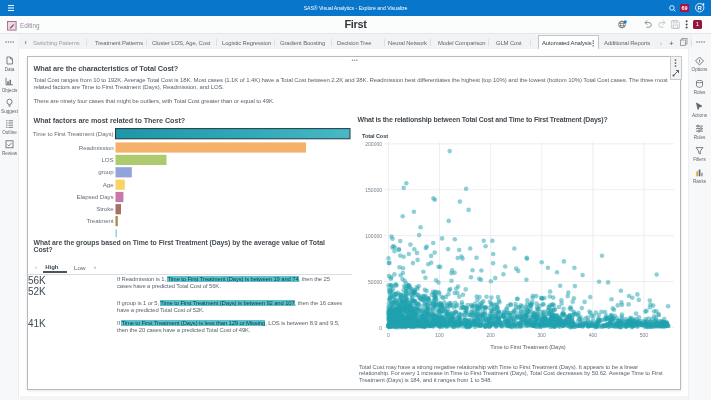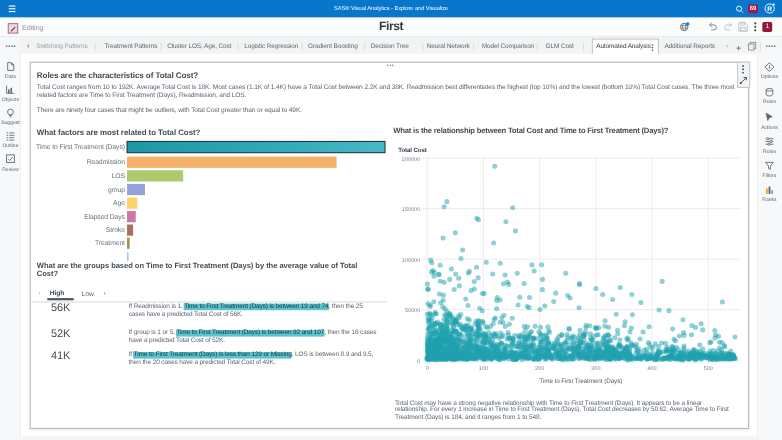--- a/index.html
+++ b/index.html
@@ -31,21 +31,21 @@
 #q1{left:33.5px;top:64.3px;font-size:7.4px;letter-spacing:-.12px}
 #p1{left:33.5px;top:77.2px}
 #p2{left:33.5px;top:97.8px}
 #q2{left:33.5px;top:115.5px}
 #q3{left:33.5px;top:239.3px;font-size:6.9px;line-height:7px;letter-spacing:-.05px;white-space:nowrap}
 #q4{left:357.5px;top:115.8px;font-size:7px;letter-spacing:-.2px}
 
 
 #hiun{left:42.5px;top:271.1px;width:24.5px;height:1.8px;background:#4c545b}
 #rulesep{left:28px;top:273.6px;width:324px;height:1px;background:#dadcde}
-.rval{font-size:10px;color:#3f4a52;width:54px;text-align:center;font-weight:400;letter-spacing:-.1px}
+.rval{font-size:10px;color:#3f4a52;width:54px;text-align:left;font-weight:400;letter-spacing:-.1px}
 .rtxt{font-size:5.9px;color:#5b6570;line-height:7.4px;letter-spacing:-.12px;white-space:nowrap}
 
 #stext{left:359px;top:363.5px;font-size:5.9px;color:#5b6570;line-height:6.6px;letter-spacing:-.1px;white-space:nowrap}
 svg{position:absolute;overflow:visible}
 </style></head>
 <body>
 <div class="abs" id="topbar"></div>
 <div class="abs" id="title">SAS® Visual Analytics - Explore and Visualize</div>
 <svg class="abs" style="left:8.2px;top:5.2px" width="7" height="7">
     <g fill="#fff">
@@ -248,24 +248,24 @@
 <div class="abs rlabel" style="left:688px;top:157.2px;width:23px">Filters</div>
 <svg class="abs" style="left:688px;top:0" width="23" height="400">
     <g transform="translate(7.5,168.8)" fill="none" stroke="#5f666d" stroke-width="0.8">
       <rect x="0.8" y="2.5" width="1.7" height="5" fill="#e8a33d" stroke="none"></rect>
       <rect x="3.2" y="0.8" width="1.7" height="6.7" fill="#5f666d" stroke="none"></rect>
       <rect x="5.6" y="4" width="1.7" height="3.5" fill="#9aa1a7" stroke="none"></rect>
     </g>
   </svg>
 <div class="abs rlabel" style="left:688px;top:179.2px;width:23px">Ranks</div>
 
-<div class="abs h1" id="q1">Roles are the characteristics of Total Cost?</div>
+<div class="abs h1" id="q1">What are the characteristics of Total Cost?</div>
 <div class="abs body" id="p1">Total Cost ranges from 10 to 192K. Average Total Cost is 18K. Most cases (1.1K of 1.4K) have a Total Cost between 2.2K and 38K. Readmission best differentiates the highest (top 10%) and the lowest (bottom 10%) Total Cost cases. The three most<br>related factors are Time to First Treatment (Days), Readmission, and LOS.</div>
 <div class="abs body" id="p2">There are ninety four cases that might be outliers, with Total Cost greater than or equal to 49K.</div>
-<div class="abs h1" id="q2">What factors are most related to Total Cost?</div>
+<div class="abs h1" id="q2">What factors are most related to There Cost?</div>
 <div class="abs h1" id="q3">What are the groups based on Time to First Treatment (Days) by the average value of Total<br>Cost?</div>
 <div class="abs h1" id="q4">What is the relationship between Total Cost and Time to First Treatment (Days)?</div>
 
 <svg class="abs" style="left:0;top:0" width="711" height="400" id="barchart">
     <defs>
       <linearGradient id="tg" x1="0" y1="0" x2="1" y2="0">
         <stop offset="0" stop-color="#1d96a6"></stop>
         <stop offset="0.55" stop-color="#2fa9b7"></stop>
         <stop offset="1" stop-color="#49b8c4"></stop>
       </linearGradient>
@@ -290,21 +290,21 @@
   </svg>
 
 <div class="abs" style="left:35px;top:263.2px;font-size:6.2px;color:#9aa1a7">‹</div>
 <div class="abs" style="left:45.3px;top:264px;font-size:6px;font-weight:bold;color:#3f464c;letter-spacing:-.05px">High</div>
 <div class="abs" style="left:74px;top:264px;font-size:6.2px;color:#5b6570">Low</div>
 <div class="abs" style="left:94px;top:263.5px;font-size:6px;color:#5b6570">›</div>
 <div class="abs" id="hiun"></div>
 <div class="abs" id="rulesep"></div>
 <div class="abs rval" style="left:28px;top:274.5px">56K</div>
 <div class="abs rtxt" style="left:117px;top:276px">If Readmission is 1, <span class="hl">Time to First Treatment (Days) is between 19 and 74</span>, then the 25<br>cases have a predicted Total Cost of 56K.</div>
-<div class="abs rval" style="left:28px;top:298px">52K</div>
+<div class="abs rval" style="left:28px;top:286px">52K</div>
 <div class="abs rtxt" style="left:117px;top:299.5px">If group is 1 or 5, <span class="hl">Time to First Treatment (Days) is between 92 and 107</span>, then the 16 cases<br>have a predicted Total Cost of 52K.</div>
 <div class="abs rval" style="left:28px;top:318px">41K</div>
 <div class="abs rtxt" style="left:117px;top:319.5px">If <span class="hl">Time to First Treatment (Days) is less than 129 or Missing</span>, LOS is between 8.9 and 9.5,<br>then the 20 cases have a predicted Total Cost of 49K.</div>
 
 <svg class="abs" style="left:0;top:0" width="711" height="400" id="scatter">
     <line x1="384" y1="327.4" x2="674" y2="327.4" stroke="#e8eaeb" stroke-width="0.8"></line>
     <line x1="384" y1="281.5" x2="674" y2="281.5" stroke="#e8eaeb" stroke-width="0.8"></line>
     <line x1="384" y1="235.6" x2="674" y2="235.6" stroke="#e8eaeb" stroke-width="0.8"></line>
     <line x1="384" y1="189.7" x2="674" y2="189.7" stroke="#e8eaeb" stroke-width="0.8"></line>
     <line x1="384" y1="143.8" x2="674" y2="143.8" stroke="#e8eaeb" stroke-width="0.8"></line>

